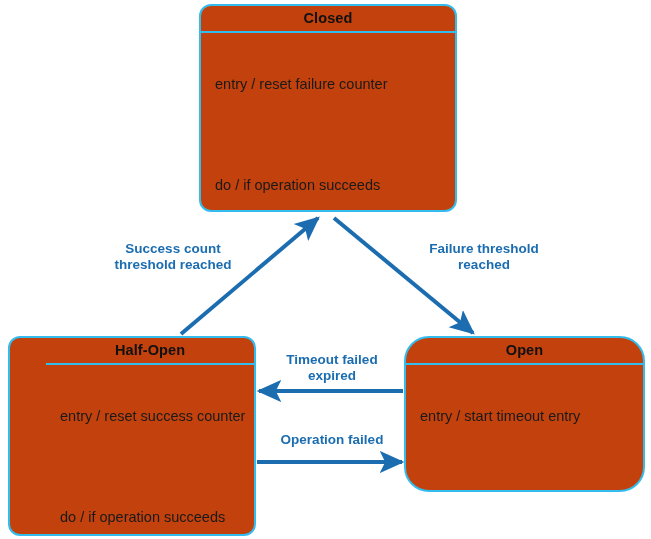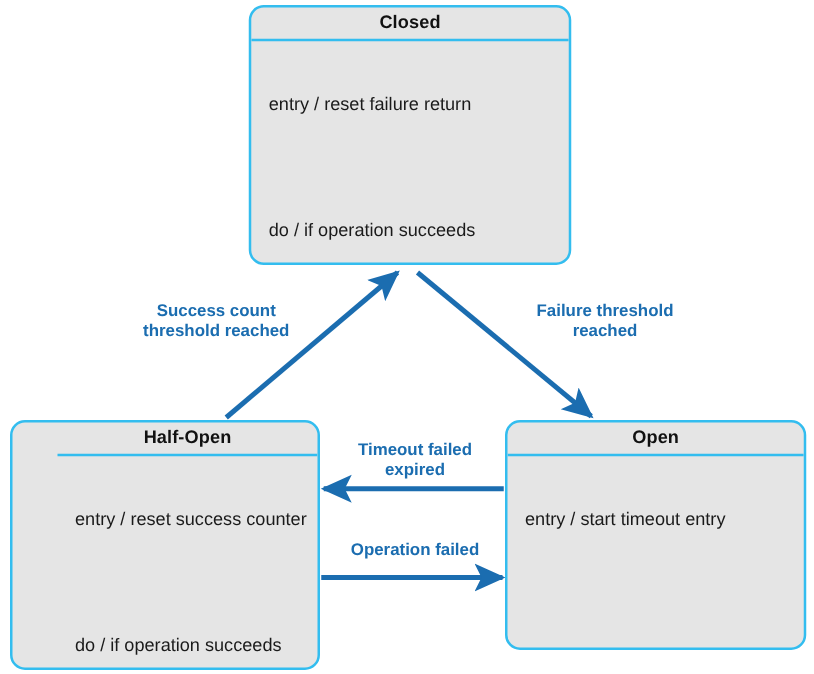--- a/index.html
+++ b/index.html
@@ -13,21 +13,21 @@
     height: 539px;
     background: #ffffff;
     font-family: "Liberation Sans", sans-serif;
     overflow: hidden;
   }
   .state-box {
     position: absolute;
     box-sizing: border-box;
     border: 2px solid #33bdef;
     border-radius: 12px;
-    background: #e5e5e5;
+    background: #c2410c;
     overflow: hidden;
   }
   .state-title {
     text-align: center;
     font-weight: bold;
     font-size: 14.5px;
     color: #111111;
     padding: 4px 0 5px 0;
     border-bottom: 2px solid #33bdef;
     letter-spacing: 0.1px;
@@ -59,21 +59,21 @@
     position: absolute;
     left: 0;
     top: 0;
     width: 651px;
     height: 539px;
     pointer-events: none;
   }
   
   #box-closed   { left: 199px; top: 4px;   width: 258px; height: 208px; }
   #box-halfopen { left: 8px;   top: 336px; width: 248px; height: 200px; padding-left: 36px; }
-  #box-open     { left: 404px; top: 336px; width: 241px; height: 184px; }
+  #box-open     { left: 404px; top: 336px; width: 241px; height: 156px; border-radius: 25px; }
 
   #label-success  { left: 88px;  top: 241px; width: 170px; }
   #label-failure  { left: 400px; top: 241px; width: 168px; }
   #label-timeout  { left: 258px; top: 352px; width: 148px; }
   #label-opfailed { left: 258px; top: 432px; width: 148px; }
 </style>
 </head>
 <body>
 
 <div id="diagram">
@@ -90,21 +90,21 @@
     <line x1="334" y1="218" x2="473" y2="333" stroke="#1b6db0" stroke-width="4" marker-end="url(#arrowhead)"></line>
 
     <line x1="403" y1="391" x2="259" y2="391" stroke="#1b6db0" stroke-width="4" marker-end="url(#arrowhead)"></line>
 
     <line x1="257" y1="462" x2="402" y2="462" stroke="#1b6db0" stroke-width="4" marker-end="url(#arrowhead)"></line>
   </svg>
 
   <div class="state-box" id="box-closed">
     <div class="state-title">Closed</div>
     <div class="state-body">
-      <div class="body-line">entry / reset failure return</div>
+      <div class="body-line">entry / reset failure counter</div>
       <div class="body-gap"></div>
       <div class="body-line">do / if operation succeeds</div>
       
       
       
       
       
       
     </div>
   </div>

